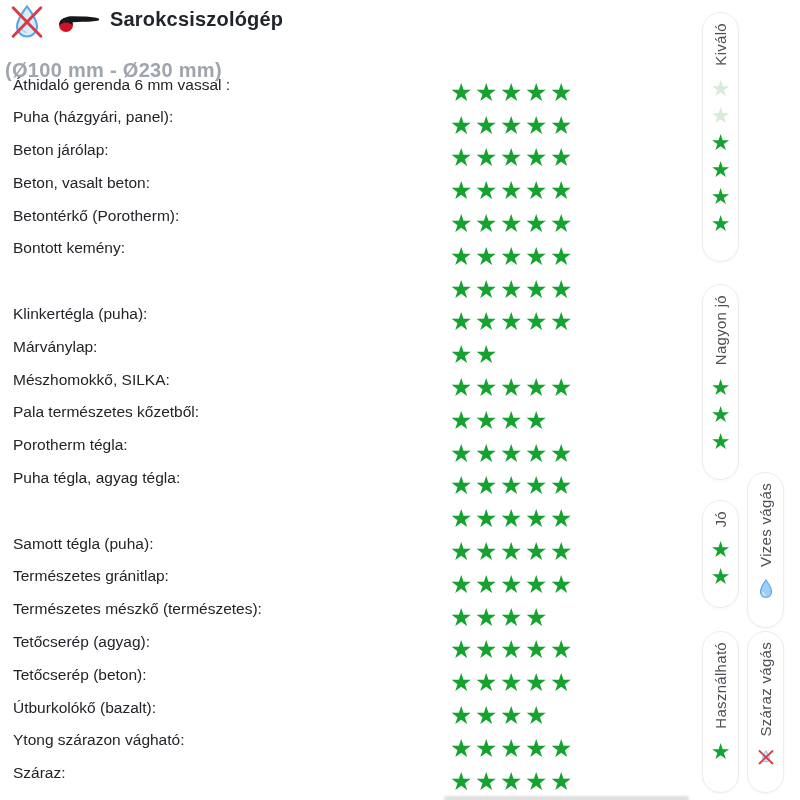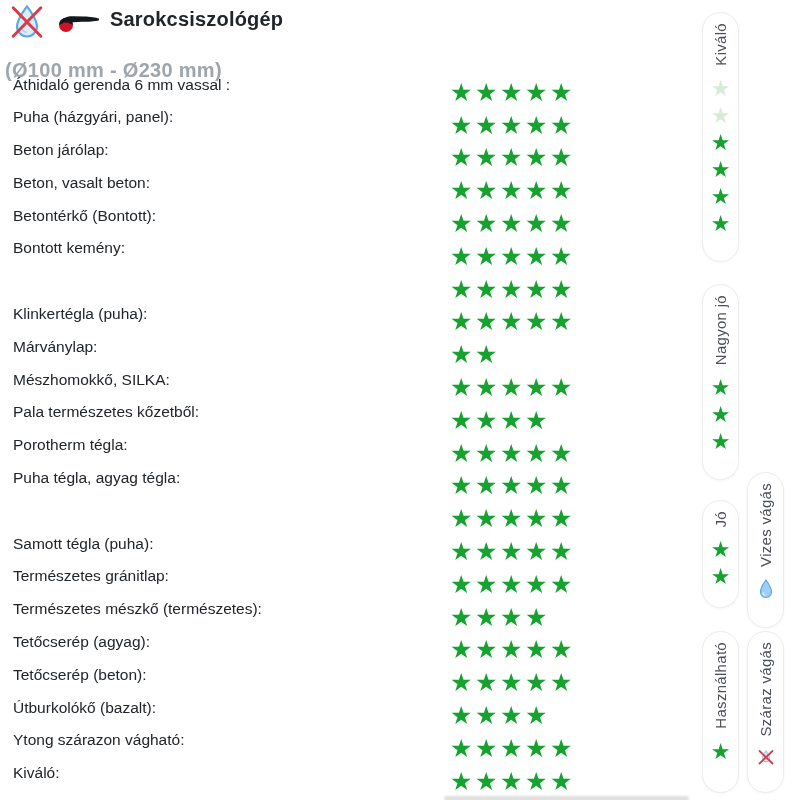--- a/index.html
+++ b/index.html
@@ -117,21 +117,21 @@
       <span class="row-label">Beton, vasalt beton:</span>
       <span class="row-stars">
           <span class="star">★</span>
           <span class="star">★</span>
           <span class="star">★</span>
           <span class="star">★</span>
           <span class="star">★</span>
         </span>
     </div>
       <div class="row">
-      <span class="row-label">Betontérkő (Bontott):</span>
+      <span class="row-label">Betontérkő (Porotherm):</span>
       <span class="row-stars">
           <span class="star">★</span>
           <span class="star">★</span>
           <span class="star">★</span>
           <span class="star">★</span>
           <span class="star">★</span>
         </span>
     </div>
       <div class="row">
       <span class="row-label">Bontott kemény:</span>
@@ -279,21 +279,21 @@
       <span class="row-label">Ytong szárazon vágható:</span>
       <span class="row-stars">
           <span class="star">★</span>
           <span class="star">★</span>
           <span class="star">★</span>
           <span class="star">★</span>
           <span class="star">★</span>
         </span>
     </div>
       <div class="row">
-      <span class="row-label">Kiváló:</span>
+      <span class="row-label">Száraz:</span>
       <span class="row-stars">
           <span class="star">★</span>
           <span class="star">★</span>
           <span class="star">★</span>
           <span class="star">★</span>
           <span class="star">★</span>
         </span>
     </div>
     </div>
 

